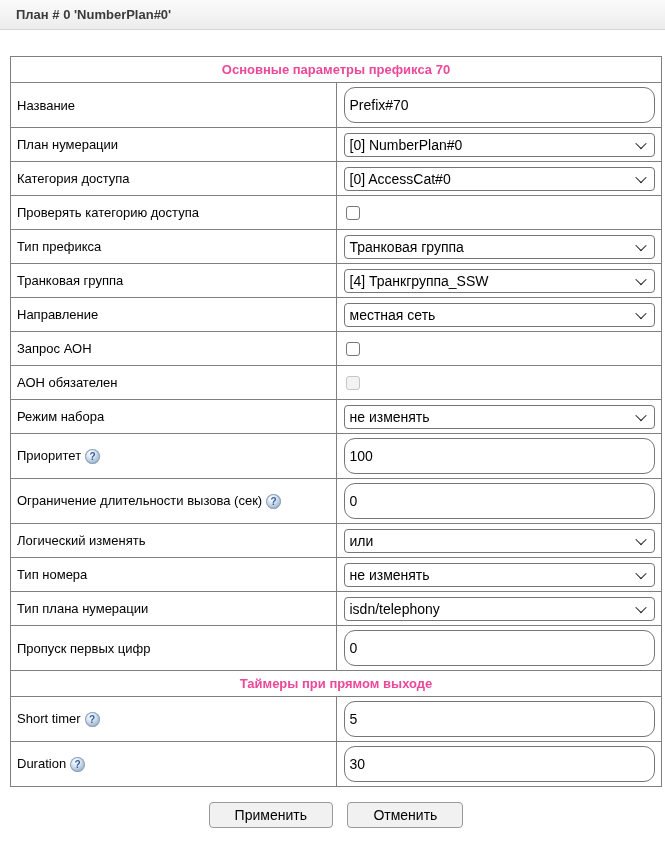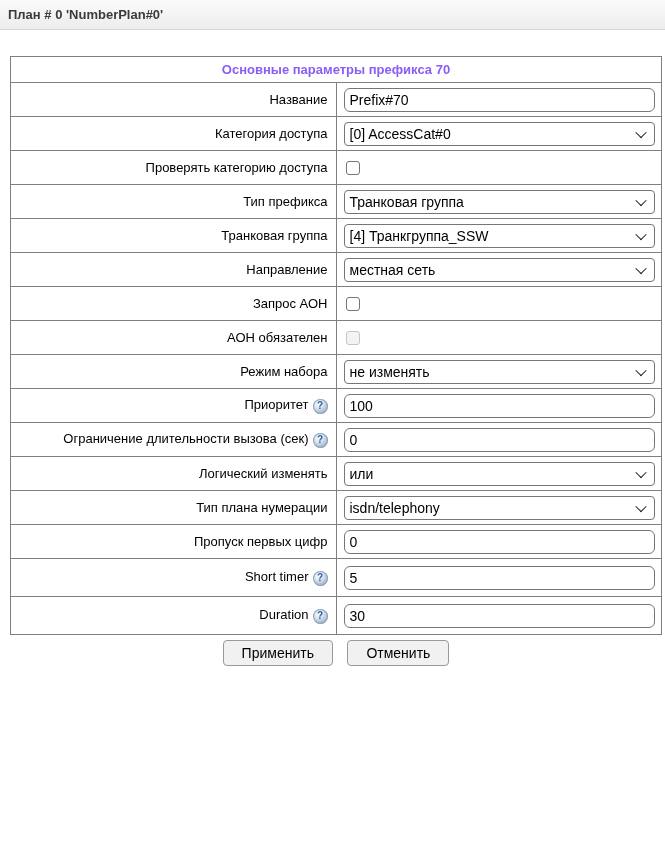--- a/index.html
+++ b/index.html
@@ -9,57 +9,57 @@
   }
   *{box-sizing:border-box;margin:0;padding:0;}
   html,body{width:665px;background:#ffffff;}
   body{height:861px;font-family:"Liberation Sans",sans-serif;color:#000;overflow:hidden;}
 
   .titlebar{
     height:30px;width:665px;
     background:linear-gradient(#fbfbfb,#ececec);
     border-bottom:1px solid #d6d6d6;
     display:flex;align-items:center;
-    padding-left:8px;
+    padding-left:16px;
     font-size:13px;font-weight:bold;color:#3b3b3b;
   }
 
   table.form{
     margin:26px 0 0 10px;
     width:652px;
     border-collapse:collapse;
     table-layout:fixed;
   }
   table.form td{
     border:1px solid var(--table-border);
     background:#fff;
   }
   td.sect{
     background:var(--section-header-bg);
     text-align:center;
-    font-size:13px;font-weight:bold;color:#8b5cf6;
+    font-size:13px;font-weight:bold;color:#ec4899;
     height:26px;padding:4px 6px;margin-top:19px;
   }
   td.lbl{
     width:295px;height:34px;
-    text-align:right;
+    text-align:left;
     padding:4px 8px 4px 6px;
     font-size:13px;color:#000;
     vertical-align:middle;
     white-space:nowrap;
   }
   td.val{
     padding:4px 6px 4px 7px;
     vertical-align:middle;
   }
   tr.tall td{height:38px;}
 
   .txt{
-    width:100%;height:24px;
-    border:1px solid #767676;border-radius:6px;
+    width:100%;height:36px;
+    border:1px solid #767676;border-radius:11px;
     font-family:"Liberation Sans",sans-serif;font-size:14px;color:#000;
     padding:0 5px;background:#fff;
     outline:none;
   }
   .txt:disabled{
     background:#efefef;border-color:#cfcfcf;color:#7d7d7d;
   }
 
   .sel{
     width:100%;height:24px;
@@ -93,22 +93,22 @@
     color:var(--help-blue);
     font-size:10px;font-weight:bold;line-height:1;
     vertical-align:middle;margin-left:4px;
   }
 
   .btnrow{
     width:652px;margin-left:10px;margin-top:5px;
     text-align:center;
   }
   .btn{
-    display:inline-block;margin:0 5px;
-    padding:4px 18px;
+    display:inline-block;margin:10px 5px;
+    padding:4px 25px;
     font-family:"Liberation Sans",sans-serif;font-size:14px;color:#000;
     background:#f1f1f1;
     border:1px solid #999;border-radius:4px;
     cursor:pointer;
   }
 </style>
 </head>
 <body>
 
 <div class="titlebar">
@@ -122,20 +122,29 @@
     <td class="sect" colspan="2">Основные параметры префикса 70</td>
   </tr>
 
   <tr>
     <td class="lbl"><span>Название</span></td>
     <td class="val">
       <input type="text" class="txt" value="Prefix#70" style="">
     </td>
   </tr>
 
+  <tr>
+    <td class="lbl"><span>План нумерации</span></td>
+    <td class="val">
+      <div class="sel">
+        <span>[0] NumberPlan#0</span>
+        <span class="chev"></span>
+      </div>
+    </td>
+  </tr>
 
   <tr>
     <td class="lbl"><span>Категория доступа</span></td>
     <td class="val">
       <div class="sel">
         <span>[0] AccessCat#0</span>
         <span class="chev"></span>
       </div>
     </td>
   </tr>
@@ -225,38 +234,50 @@
     <td class="lbl"><span>Логический изменять</span></td>
     <td class="val">
       <div class="sel">
         <span>или</span>
         <span class="chev"></span>
       </div>
     </td>
   </tr>
 
 
+  <tr>
+    <td class="lbl"><span>Тип номера</span></td>
+    <td class="val">
+      <div class="sel">
+        <span>не изменять</span>
+        <span class="chev"></span>
+      </div>
+    </td>
+  </tr>
 
   <tr>
     <td class="lbl"><span>Тип плана нумерации</span></td>
     <td class="val">
       <div class="sel">
         <span>isdn/telephony</span>
         <span class="chev"></span>
       </div>
     </td>
   </tr>
 
   <tr>
     <td class="lbl"><span>Пропуск первых цифр</span></td>
     <td class="val">
       <input type="text" class="txt" value="0" style="">
     </td>
   </tr>
 
+  <tr>
+    <td class="sect" colspan="2">Таймеры при прямом выходе</td>
+  </tr>
 
   <tr class="tall">
     <td class="lbl">
       <span>Short timer</span><span class="help">?</span>
     </td>
     <td class="val">
       <input type="text" class="txt" value="5" style="">
     </td>
   </tr>
 

